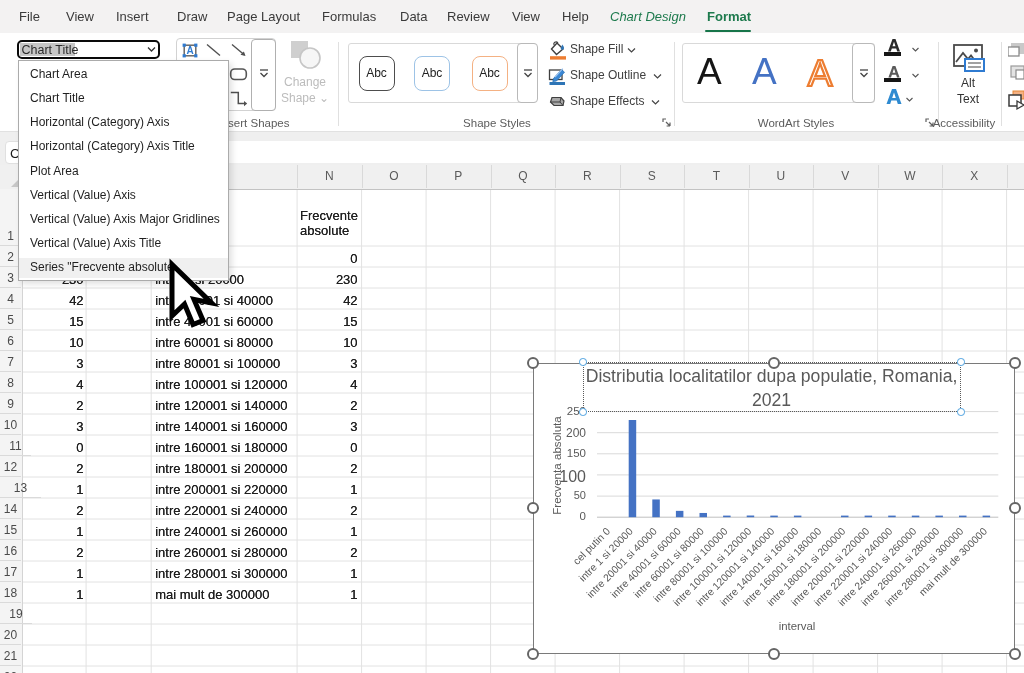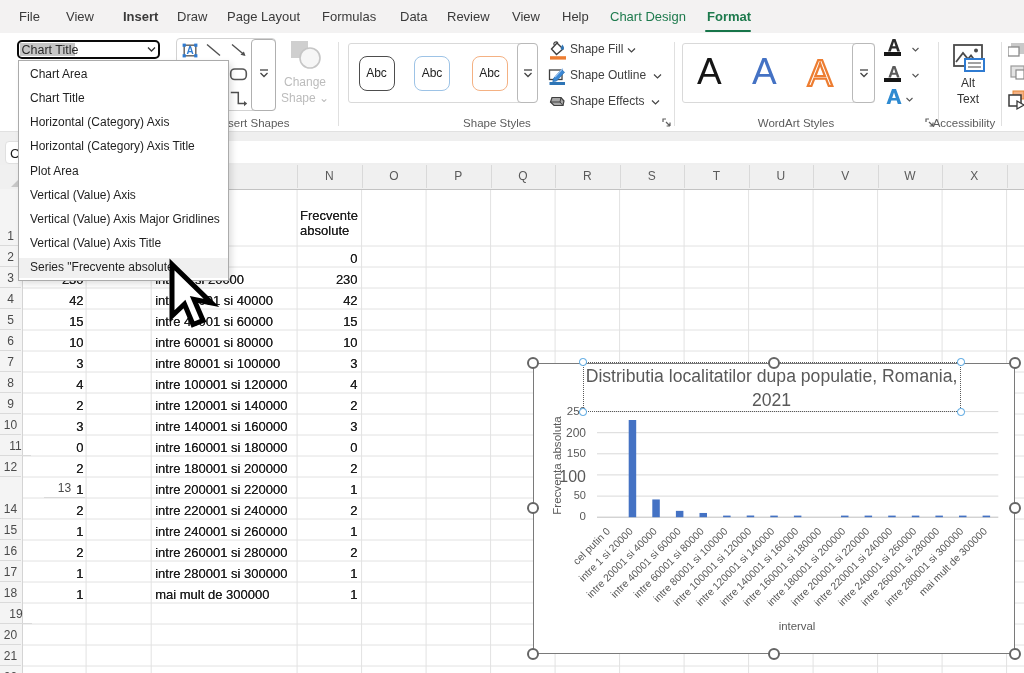--- a/index.html
+++ b/index.html
@@ -82,21 +82,21 @@
 <div class="abs rowhdr" style="left:0;top:267.0px;width:21px;height:21.0px;">3</div>
 <div class="abs rowhdr" style="left:0;top:288.0px;width:21px;height:21.0px;">4</div>
 <div class="abs rowhdr" style="left:0;top:309.0px;width:21px;height:21.0px;">5</div>
 <div class="abs rowhdr" style="left:0;top:330.0px;width:21px;height:21.0px;">6</div>
 <div class="abs rowhdr" style="left:0;top:351.0px;width:21px;height:21.0px;">7</div>
 <div class="abs rowhdr" style="left:0;top:372.0px;width:21px;height:21.0px;">8</div>
 <div class="abs rowhdr" style="left:0;top:393.0px;width:21px;height:21.0px;">9</div>
 <div class="abs rowhdr" style="left:0;top:414.0px;width:21px;height:21.0px;">10</div>
 <div class="abs rowhdr" style="left:0;top:435.0px;width:31px;height:21.0px;">11</div>
 <div class="abs rowhdr" style="left:0;top:456.0px;width:21px;height:21.0px;">12</div>
-<div class="abs rowhdr" style="left:0;top:477.0px;width:41px;height:21.0px;margin-left:44px;">13</div>
+<div class="abs rowhdr" style="left:0;top:477.0px;width:41px;height:21.0px;">13</div>
 <div class="abs rowhdr" style="left:0;top:498.0px;width:21px;height:21.0px;">14</div>
 <div class="abs rowhdr" style="left:0;top:519.0px;width:21px;height:21.0px;">15</div>
 <div class="abs rowhdr" style="left:0;top:540.0px;width:21px;height:21.0px;">16</div>
 <div class="abs rowhdr" style="left:0;top:561.0px;width:21px;height:21.0px;">17</div>
 <div class="abs rowhdr" style="left:0;top:582.0px;width:21px;height:21.0px;">18</div>
 <div class="abs rowhdr" style="left:0;top:603.0px;width:32px;height:21.0px;">19</div>
 <div class="abs rowhdr" style="left:0;top:624.0px;width:21px;height:21.0px;">20</div>
 <div class="abs rowhdr" style="left:0;top:645.0px;width:21px;height:21.0px;">21</div>
 <div class="abs rowhdr" style="left:0;top:666.0px;width:21px;height:21.0px;">22</div>
 <div class="abs celltxt" style="left:300.1px;top:207.5px;line-height:15.2px">Frecvente<br>absolute</div>
@@ -213,29 +213,29 @@
 <div class="abs ghandle" style="left:526.5px;top:502.0px"></div>
 <div class="abs ghandle" style="left:1009.0px;top:502.0px"></div>
 <div class="abs ghandle" style="left:526.5px;top:647.5px"></div>
 <div class="abs ghandle" style="left:767.8px;top:647.5px"></div>
 <div class="abs ghandle" style="left:1009.0px;top:647.5px"></div>
 
 <div class="abs" style="left:0;top:0;width:1024px;height:131px;background:#fff"></div>
 <div class="abs" style="left:0;top:0;width:1024px;height:33px;background:#f3f2f2"></div>
 <span class="abs mitem" style="left:19px;">File</span>
 <span class="abs mitem" style="left:66px;">View</span>
-<span class="abs mitem" style="left:123px;font-weight:bold;">Insert</span>
+<span class="abs mitem" style="left:116px;">Insert</span>
 <span class="abs mitem" style="left:177px;">Draw</span>
 <span class="abs mitem" style="left:227px;">Page Layout</span>
 <span class="abs mitem" style="left:322px;">Formulas</span>
 <span class="abs mitem" style="left:400px;">Data</span>
 <span class="abs mitem" style="left:447px;">Review</span>
 <span class="abs mitem" style="left:512px;">View</span>
 <span class="abs mitem" style="left:562px;">Help</span>
-<span class="abs mitem" style="left:610px;color:#1d7a4d;">Chart Design</span>
+<span class="abs mitem" style="left:610px;color:#1d7a4d;font-style:italic;">Chart Design</span>
 <span class="abs mitem" style="left:707px;color:#1d7a4d;font-weight:700;">Format</span>
 <div class="abs" style="left:705px;top:29.5px;width:46px;height:2.5px;background:#17754a;border-radius:2px"></div>
 <div class="abs" style="left:338px;top:42px;width:1px;height:84px;background:#e0e0e0"></div>
 <div class="abs" style="left:674px;top:42px;width:1px;height:84px;background:#e0e0e0"></div>
 <div class="abs" style="left:938px;top:42px;width:1px;height:84px;background:#e0e0e0"></div>
 <div class="abs" style="left:1000.5px;top:42px;width:1px;height:84px;background:#e0e0e0"></div>
 
 <div class="abs" style="left:0;top:131px;width:1024px;height:1px;background:#e1e1e1"></div>
 <div class="abs" style="left:0;top:132px;width:1024px;height:33px;background:#efefef"></div>
 <div class="abs" style="left:130px;top:141px;width:894px;height:21.5px;background:#ffffff;border-radius:4px 0 0 4px"></div>

